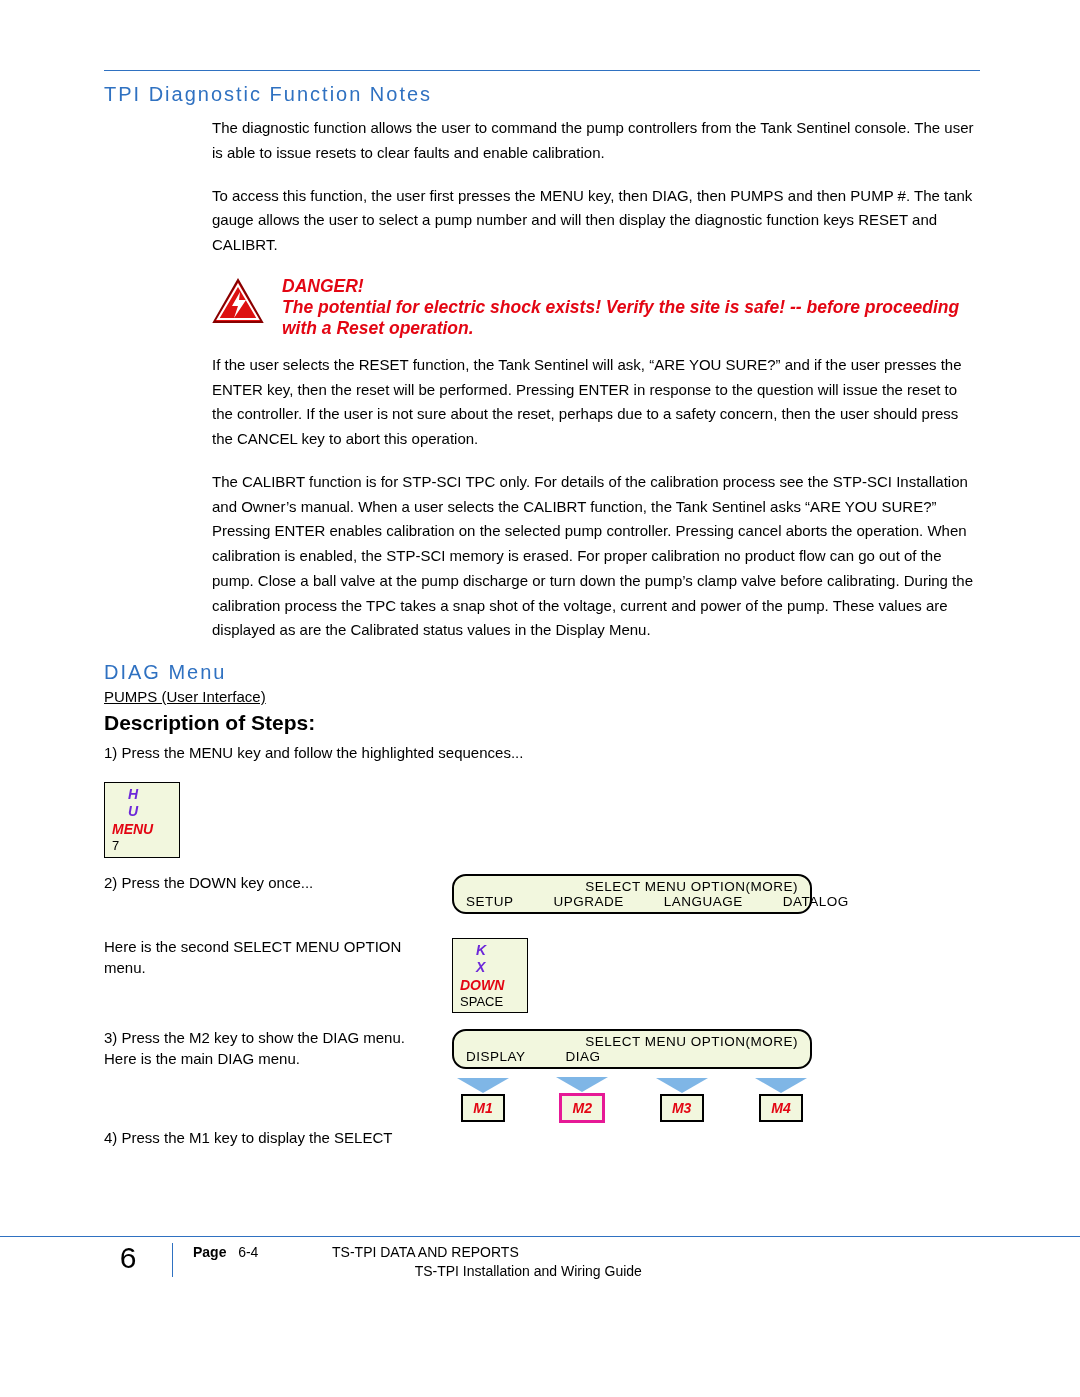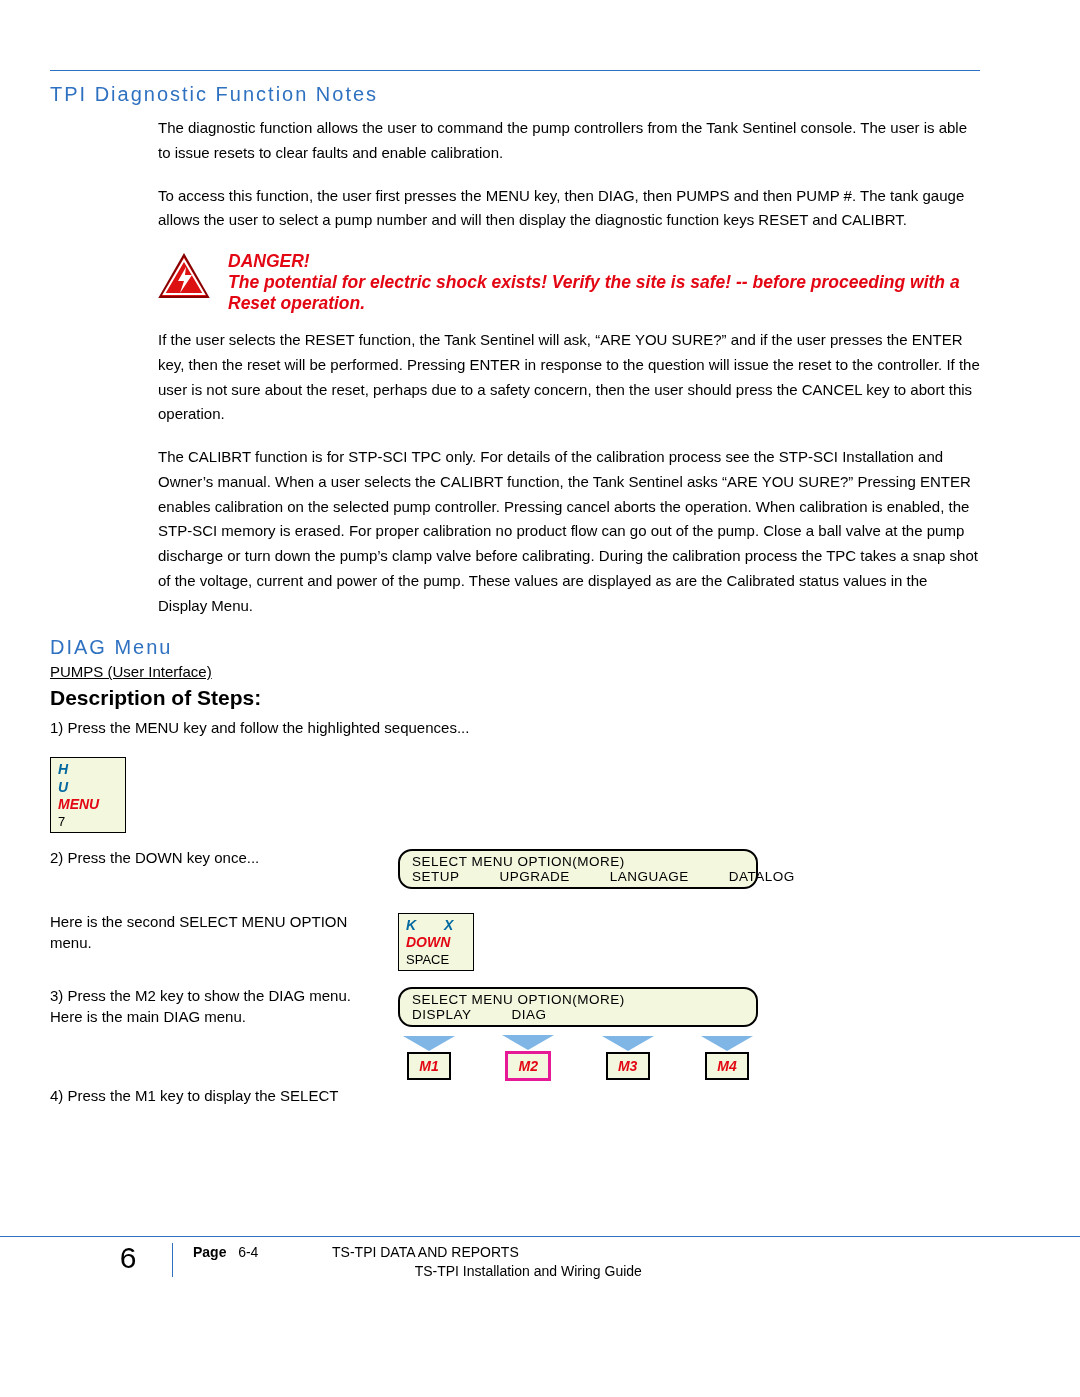--- a/index.html
+++ b/index.html
@@ -7,21 +7,21 @@
     background: #fff;
     font-family: Arial, Helvetica, sans-serif;
     font-size: 15px;
     color: #000;
   }
   .page {
     width: 1080px;
     height: 1317px;
     position: relative;
     box-sizing: border-box;
-    padding: 70px 100px 0 50px;
+    padding: 70px 100px 0 104px;
   }
   .hr-top {
     border: none;
     border-top: 1px solid #2f71c1;
     margin: 0 0 12px 0;
   }
   .section-title {
     color: #2f71c1;
     font-size: 20px;
     letter-spacing: 2px;
@@ -68,35 +68,35 @@
     width: 76px;
     border: 1px solid #000;
     background: #f2f7de;
     font-family: "Trebuchet MS", Verdana, sans-serif;
     text-align: left;
     font-size: 14px;
     line-height: 1.25;
     padding: 3px 7px 2px 7px;
     box-sizing: border-box;
   }
-  .key-letters { color: #0369a1; font-style: italic; font-weight: bold; letter-spacing: 12px; }
+  .key-letters { color: #6d28d9; font-style: italic; font-weight: bold; letter-spacing: 12px; margin-left: 16px; }
   .key-name { color: #e30613; font-style: italic; font-weight: bold; letter-spacing: 0; }
   .key-sub { color: #000; font-size: 13px; letter-spacing: 0; }
   .lcd-box {
     width: 360px;
     border: 2.5px solid #000;
     border-radius: 14px;
     background: #f2f7de;
     font-family: "Trebuchet MS", Verdana, sans-serif;
     font-size: 13.5px;
     letter-spacing: 0.5px;
     padding: 3px 12px 3px 12px;
     box-sizing: border-box;
   }
-  .lcd-line1 { display: flex; justify-content: flex-start; }
+  .lcd-line1 { display: flex; justify-content: flex-end; }
   .lcd-line2 { display: flex; gap: 40px; }
   .mkeys-row {
     width: 360px;
     display: flex;
     justify-content: space-between;
     align-items: center;
     margin-top: 2px;
   }
   .mkeys-row > div { position: relative; width: 62px; text-align: center; }
   .mkey-arrow {

